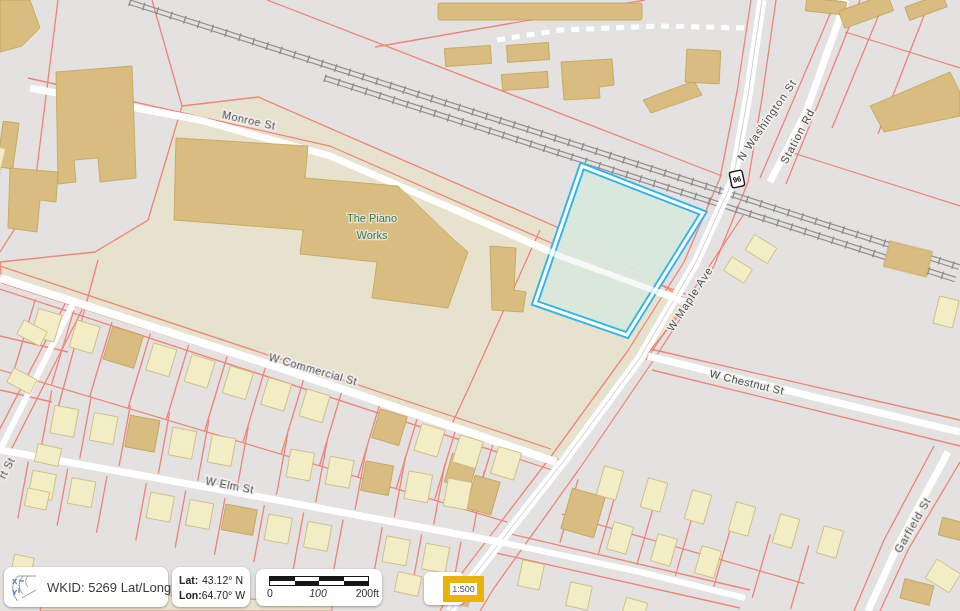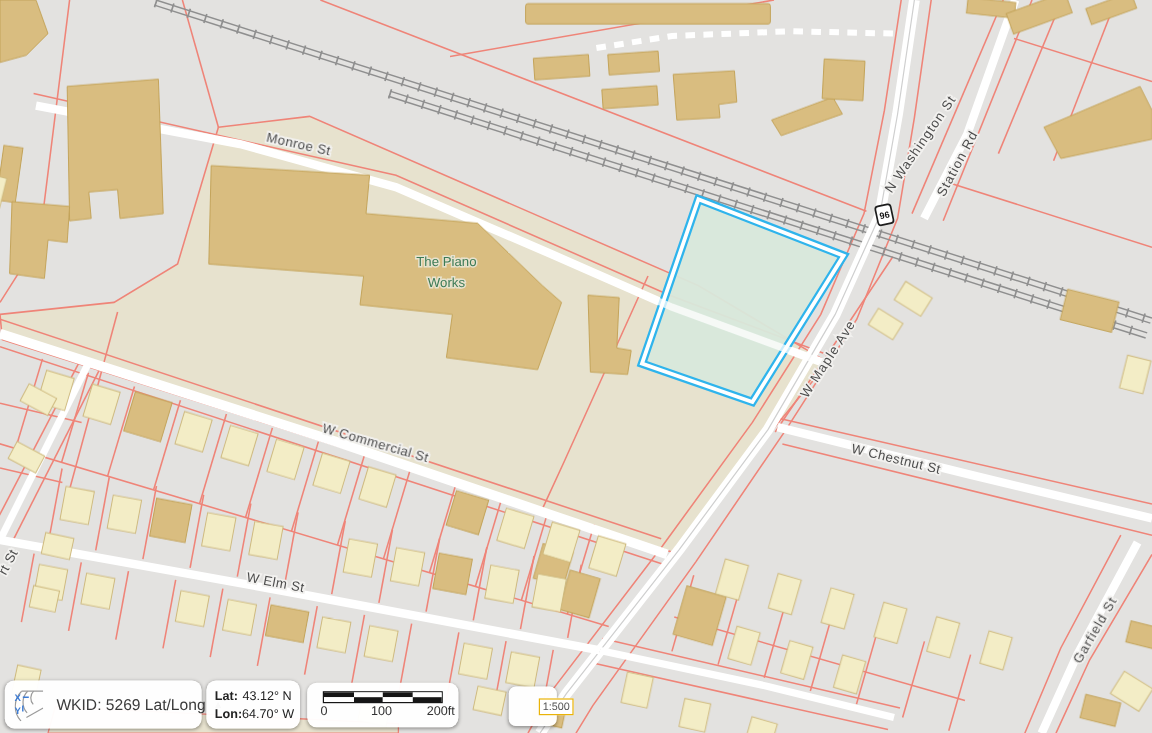--- a/index.html
+++ b/index.html
@@ -31,24 +31,24 @@
   .latlon .row{display:flex;font-size:10.5px;color:#222;line-height:14px;}
   .latlon .l{font-weight:bold;width:26px;}
   .latlon .v{flex:1;text-align:right;white-space:nowrap;}
   .scalebx{left:256px;top:569px;width:126px;height:37px;padding:7px 13px 0;box-sizing:border-box;}
   .sb{position:relative;width:98px;height:8px;border:1px solid #161616;background:#fff;
       display:flex;flex-wrap:wrap;}
   .sb i{display:block;width:24.5px;height:4px;}
   .b1{background:#161616;} .b0{background:#ffffff;}
   .st{position:relative;width:98px;height:14px;font-size:10.5px;color:#333;}
   .st span{position:absolute;top:1px;}
-  .st .t0{left:-2px;} .st .t1{left:50%;transform:translateX(-50%);} .st .t2{right:-12px;}
+  .st .t0{left:-2px;} .st .t1{left:50%;transform:translateX(-50%);font-style:italic;} .st .t2{right:-12px;}
   .ratio{left:424px;top:572px;width:40px;height:33px;display:flex;align-items:center;
          justify-content:center;gap:2px;border-radius:6px;}
-  .rf{font-size:9px;color:#555;border:1px solid #eab308;background:#fff;
+  .rf{font-size:9px;color:#555;border:7px solid #eab308;background:#fff;
       padding:1px 2px;line-height:10px;margin-left:41px;}
 </style>
 </head>
 <body>
 
 <div class="screen">
 
 <svg class="map" width="960" height="611" viewBox="0 0 960 611">
 
   <rect x="0" y="0" width="960" height="611" fill="#e3e2e0"></rect>

